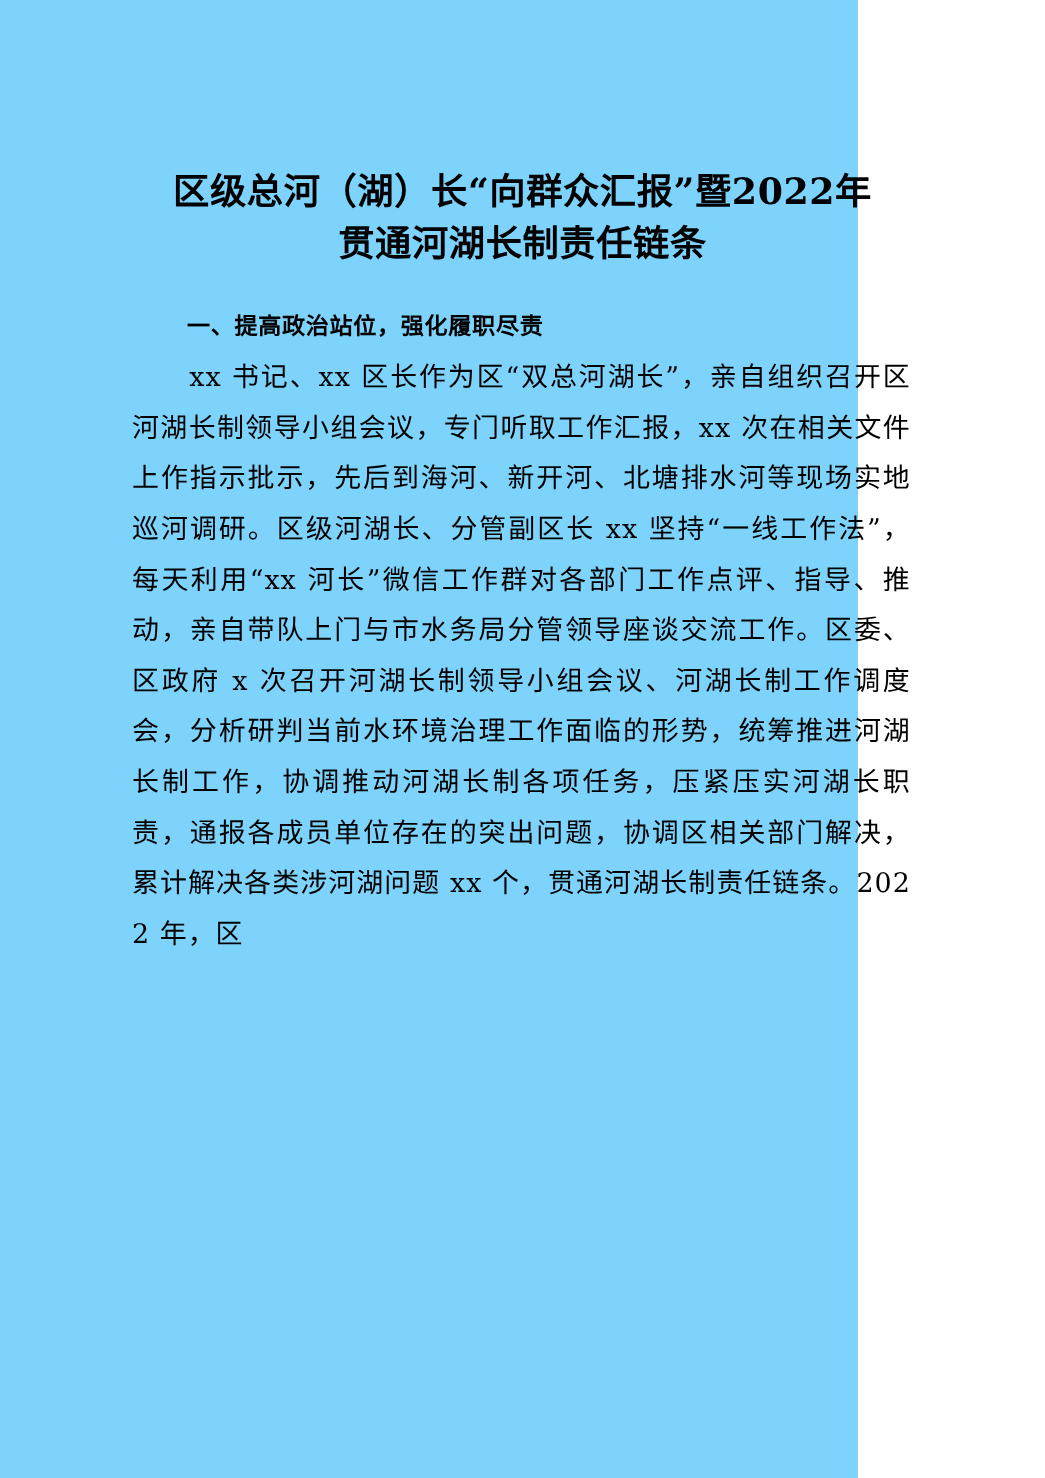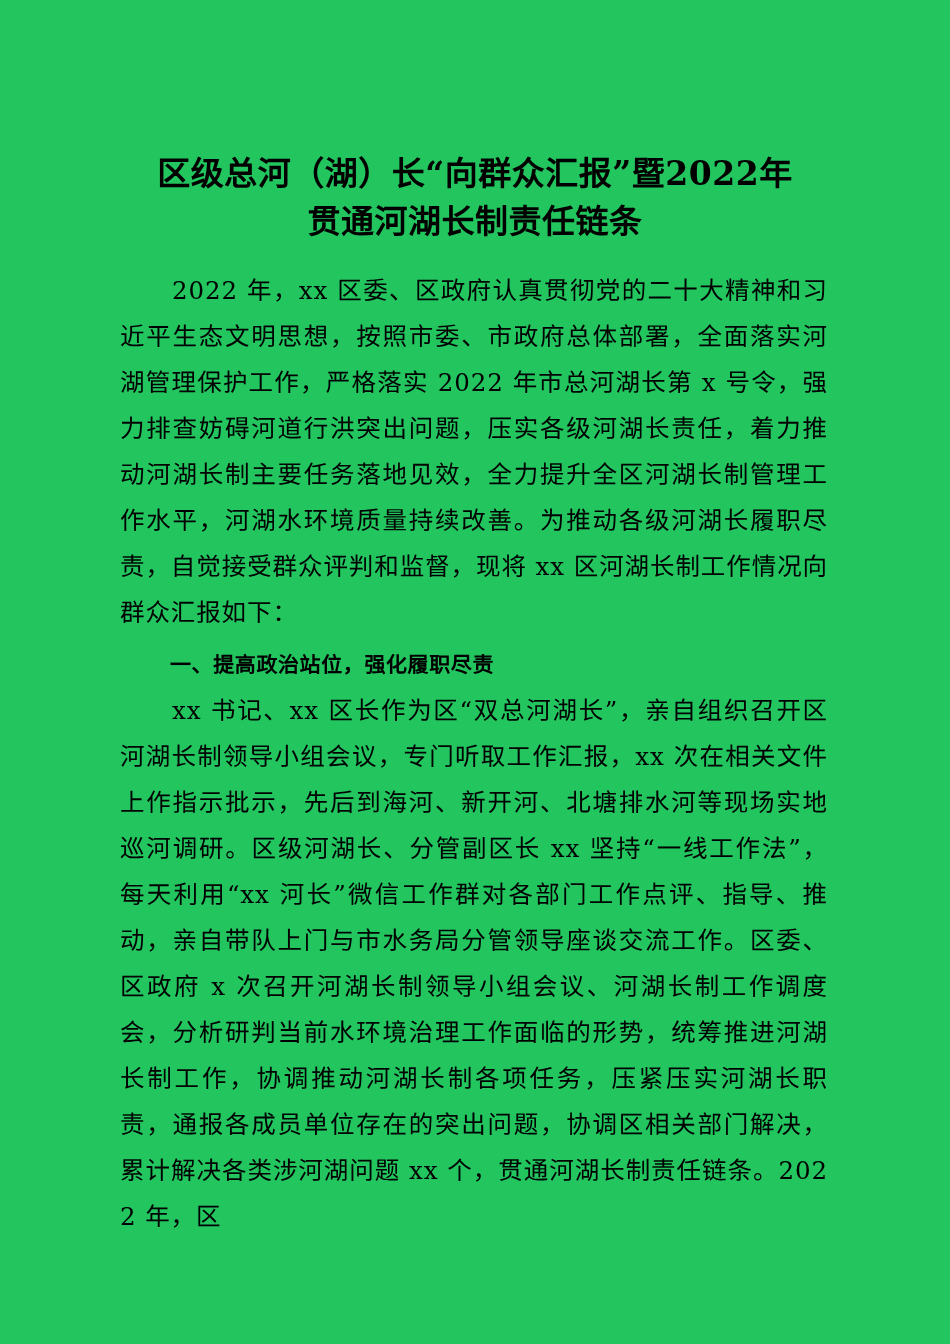--- a/index.html
+++ b/index.html
@@ -13,24 +13,24 @@
     width: 950px;
     height: 1344px;
     overflow: hidden;
     font-family: "DejaVu Serif", "Liberation Serif", serif;
     color: #000000;
     -webkit-font-smoothing: antialiased;
   }
 
   .page {
     position: relative;
-    width: 950px;
+    width: 780px;
     height: 1344px;
     box-sizing: border-box;
-    background: #22c55e;
+    background: #7dd3fc;
   }
 
   
   .doc-title {
     position: absolute;
     left: 120px;
     top: 128px;
     width: 710px;
     text-align: center;
     font-family: "DejaVu Serif", "Liberation Serif", serif;
@@ -83,21 +83,20 @@
 
 <div class="page">
 
   <h1 class="doc-title">
     <span style="display: block;">区级总河（湖）长“向群众汇报”暨2022年</span>
     <span style="display: block;">贯通河湖长制责任链条</span>
   </h1>
 
   <div class="body-block">
 
-    <p class="para">2022 年，xx 区委、区政府认真贯彻党的二十大精神和习近平生态文明思想，按照市委、市政府总体部署，全面落实河湖管理保护工作，严格落实 2022 年市总河湖长第 x 号令，强力排查妨碍河道行洪突出问题，压实各级河湖长责任，着力推动河湖长制主要任务落地见效，全力提升全区河湖长制管理工作水平，河湖水环境质量持续改善。为推动各级河湖长履职尽责，自觉接受群众评判和监督，现将 xx 区河湖长制工作情况向群众汇报如下：</p>
 
     <div class="spacer-sm"></div>
 
     <p class="section-heading">一、提高政治站位，强化履职尽责</p>
 
     <p class="para">xx 书记、xx 区长作为区“双总河湖长”，亲自组织召开区河湖长制领导小组会议，专门听取工作汇报，xx 次在相关文件上作指示批示，先后到海河、新开河、北塘排水河等现场实地巡河调研。区级河湖长、分管副区长 xx 坚持“一线工作法”，每天利用“xx 河长”微信工作群对各部门工作点评、指导、推动，亲自带队上门与市水务局分管领导座谈交流工作。区委、区政府 x 次召开河湖长制领导小组会议、河湖长制工作调度会，分析研判当前水环境治理工作面临的形势，统筹推进河湖长制工作，协调推动河湖长制各项任务，压紧压实河湖长职责，通报各成员单位存在的突出问题，协调区相关部门解决，累计解决各类涉河湖问题 xx 个，贯通河湖长制责任链条。2022 年，区</p>
 
   </div>
 
 </div>

